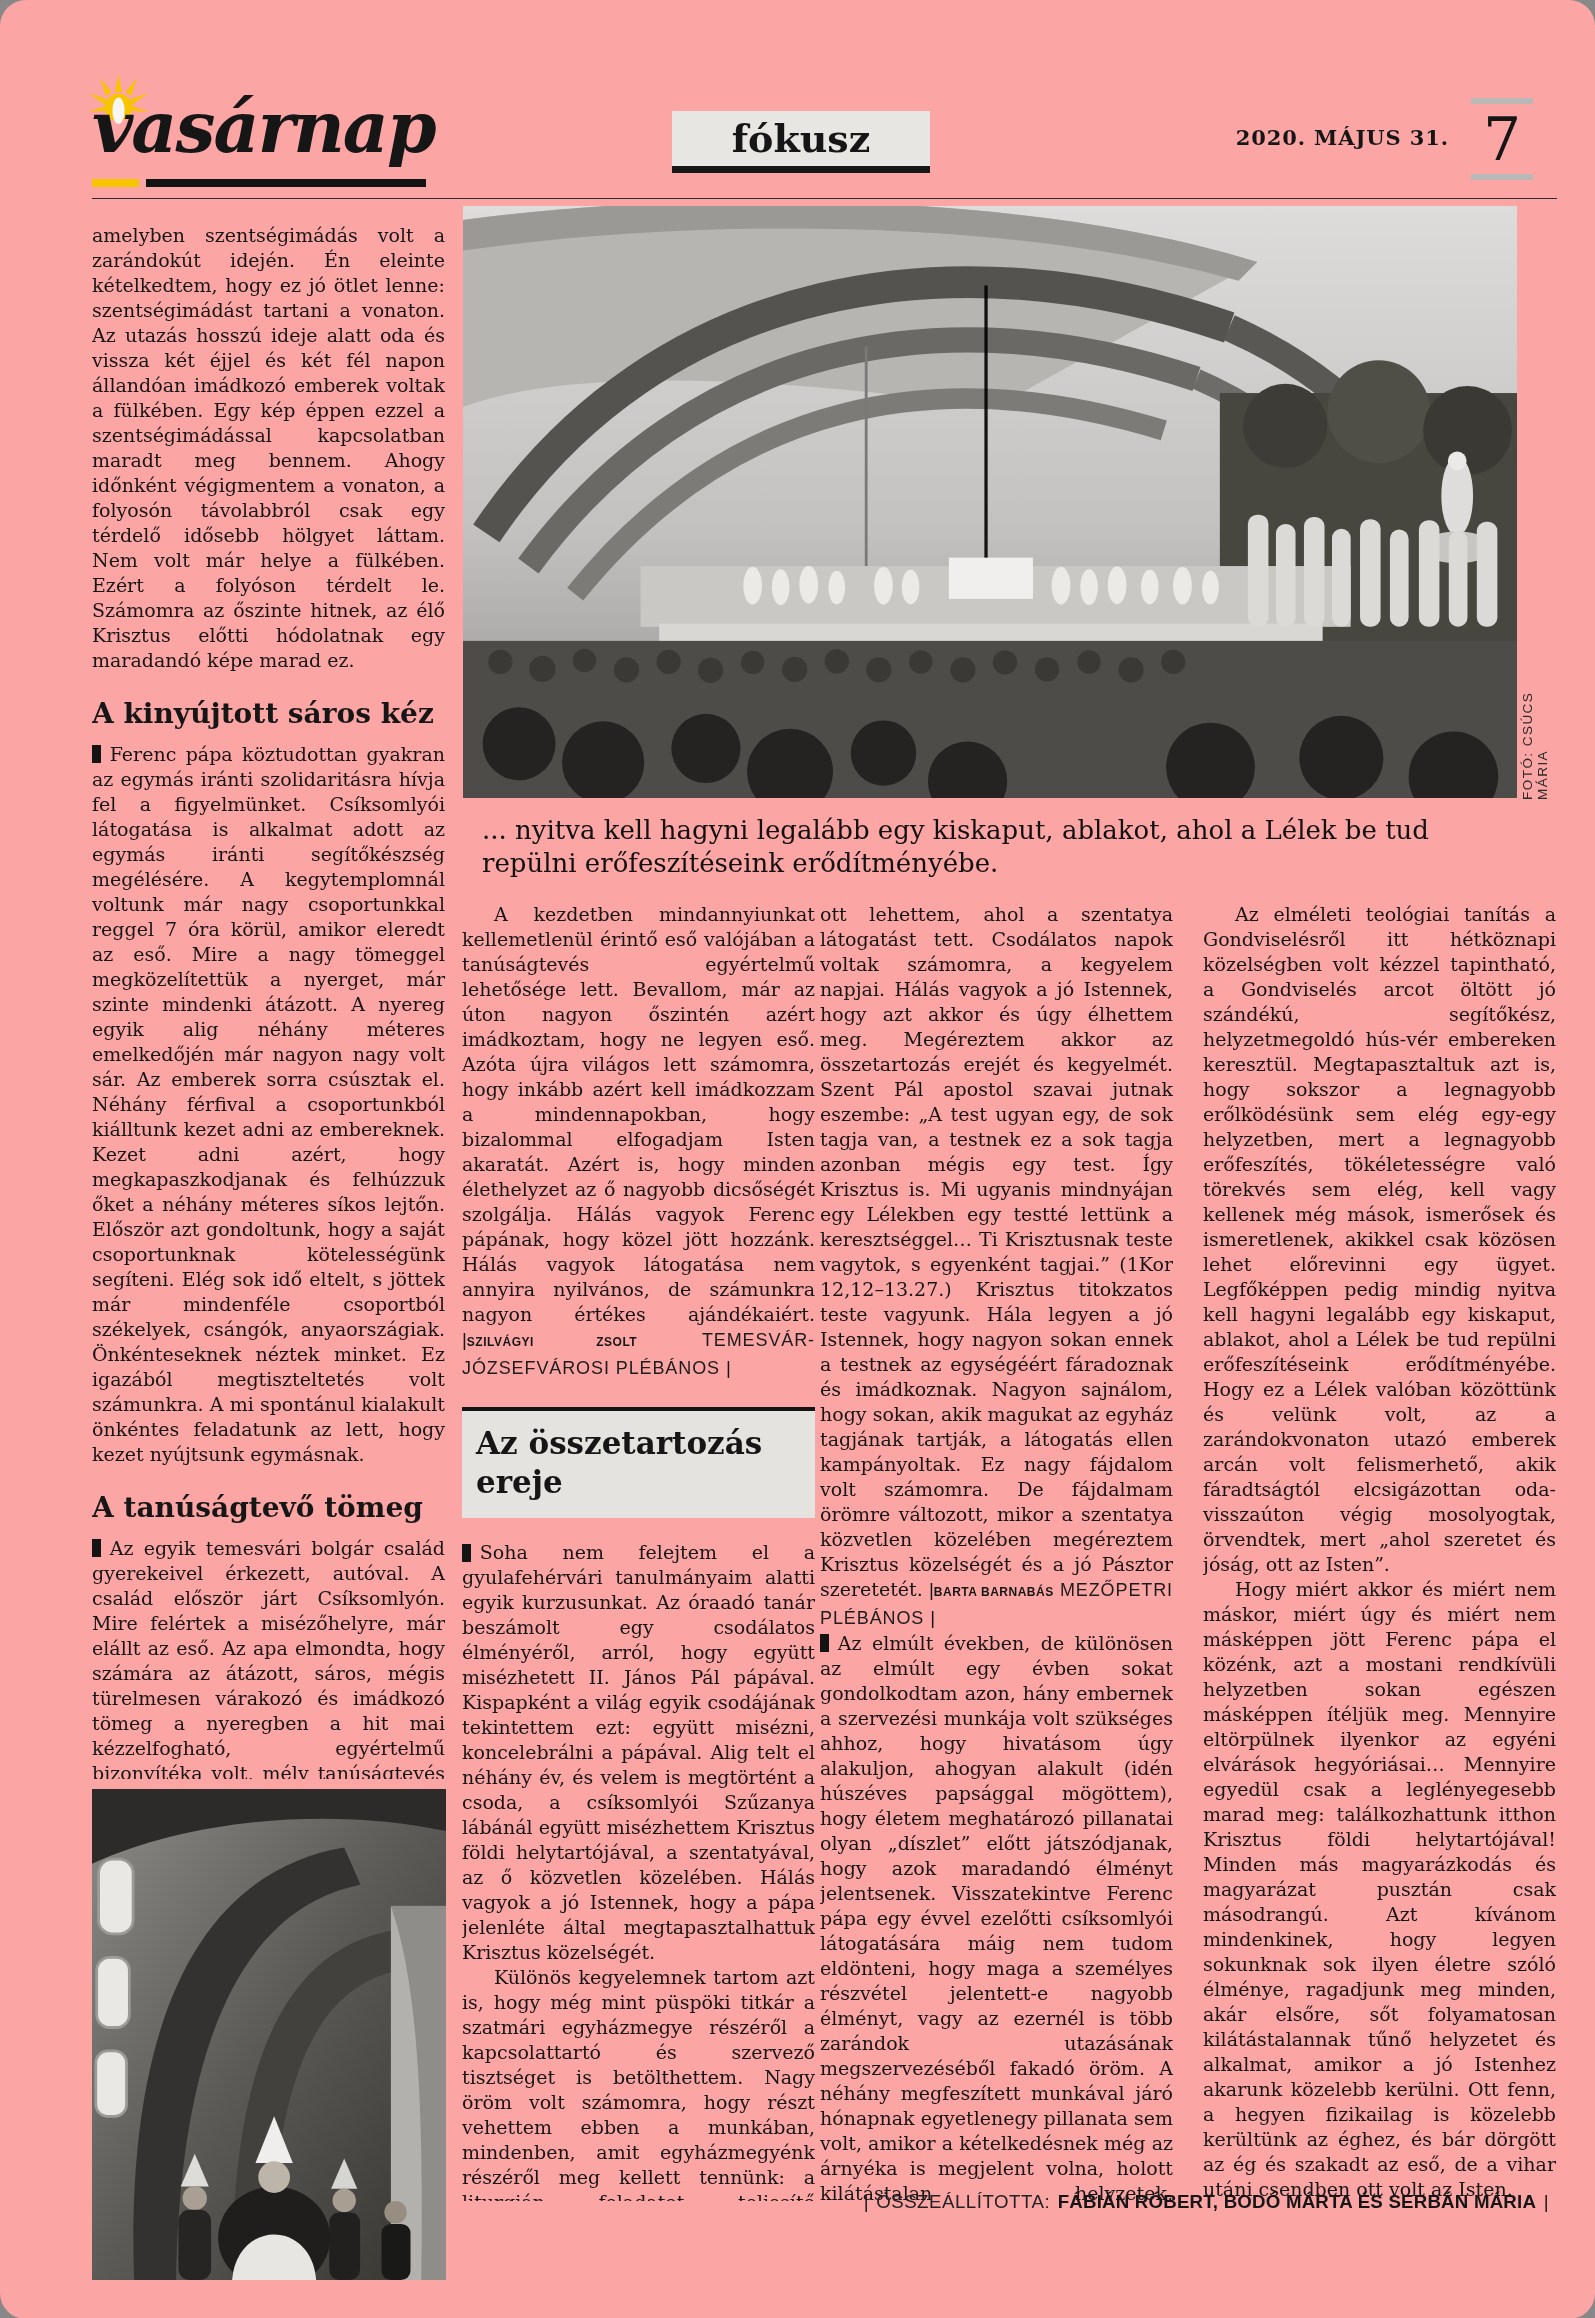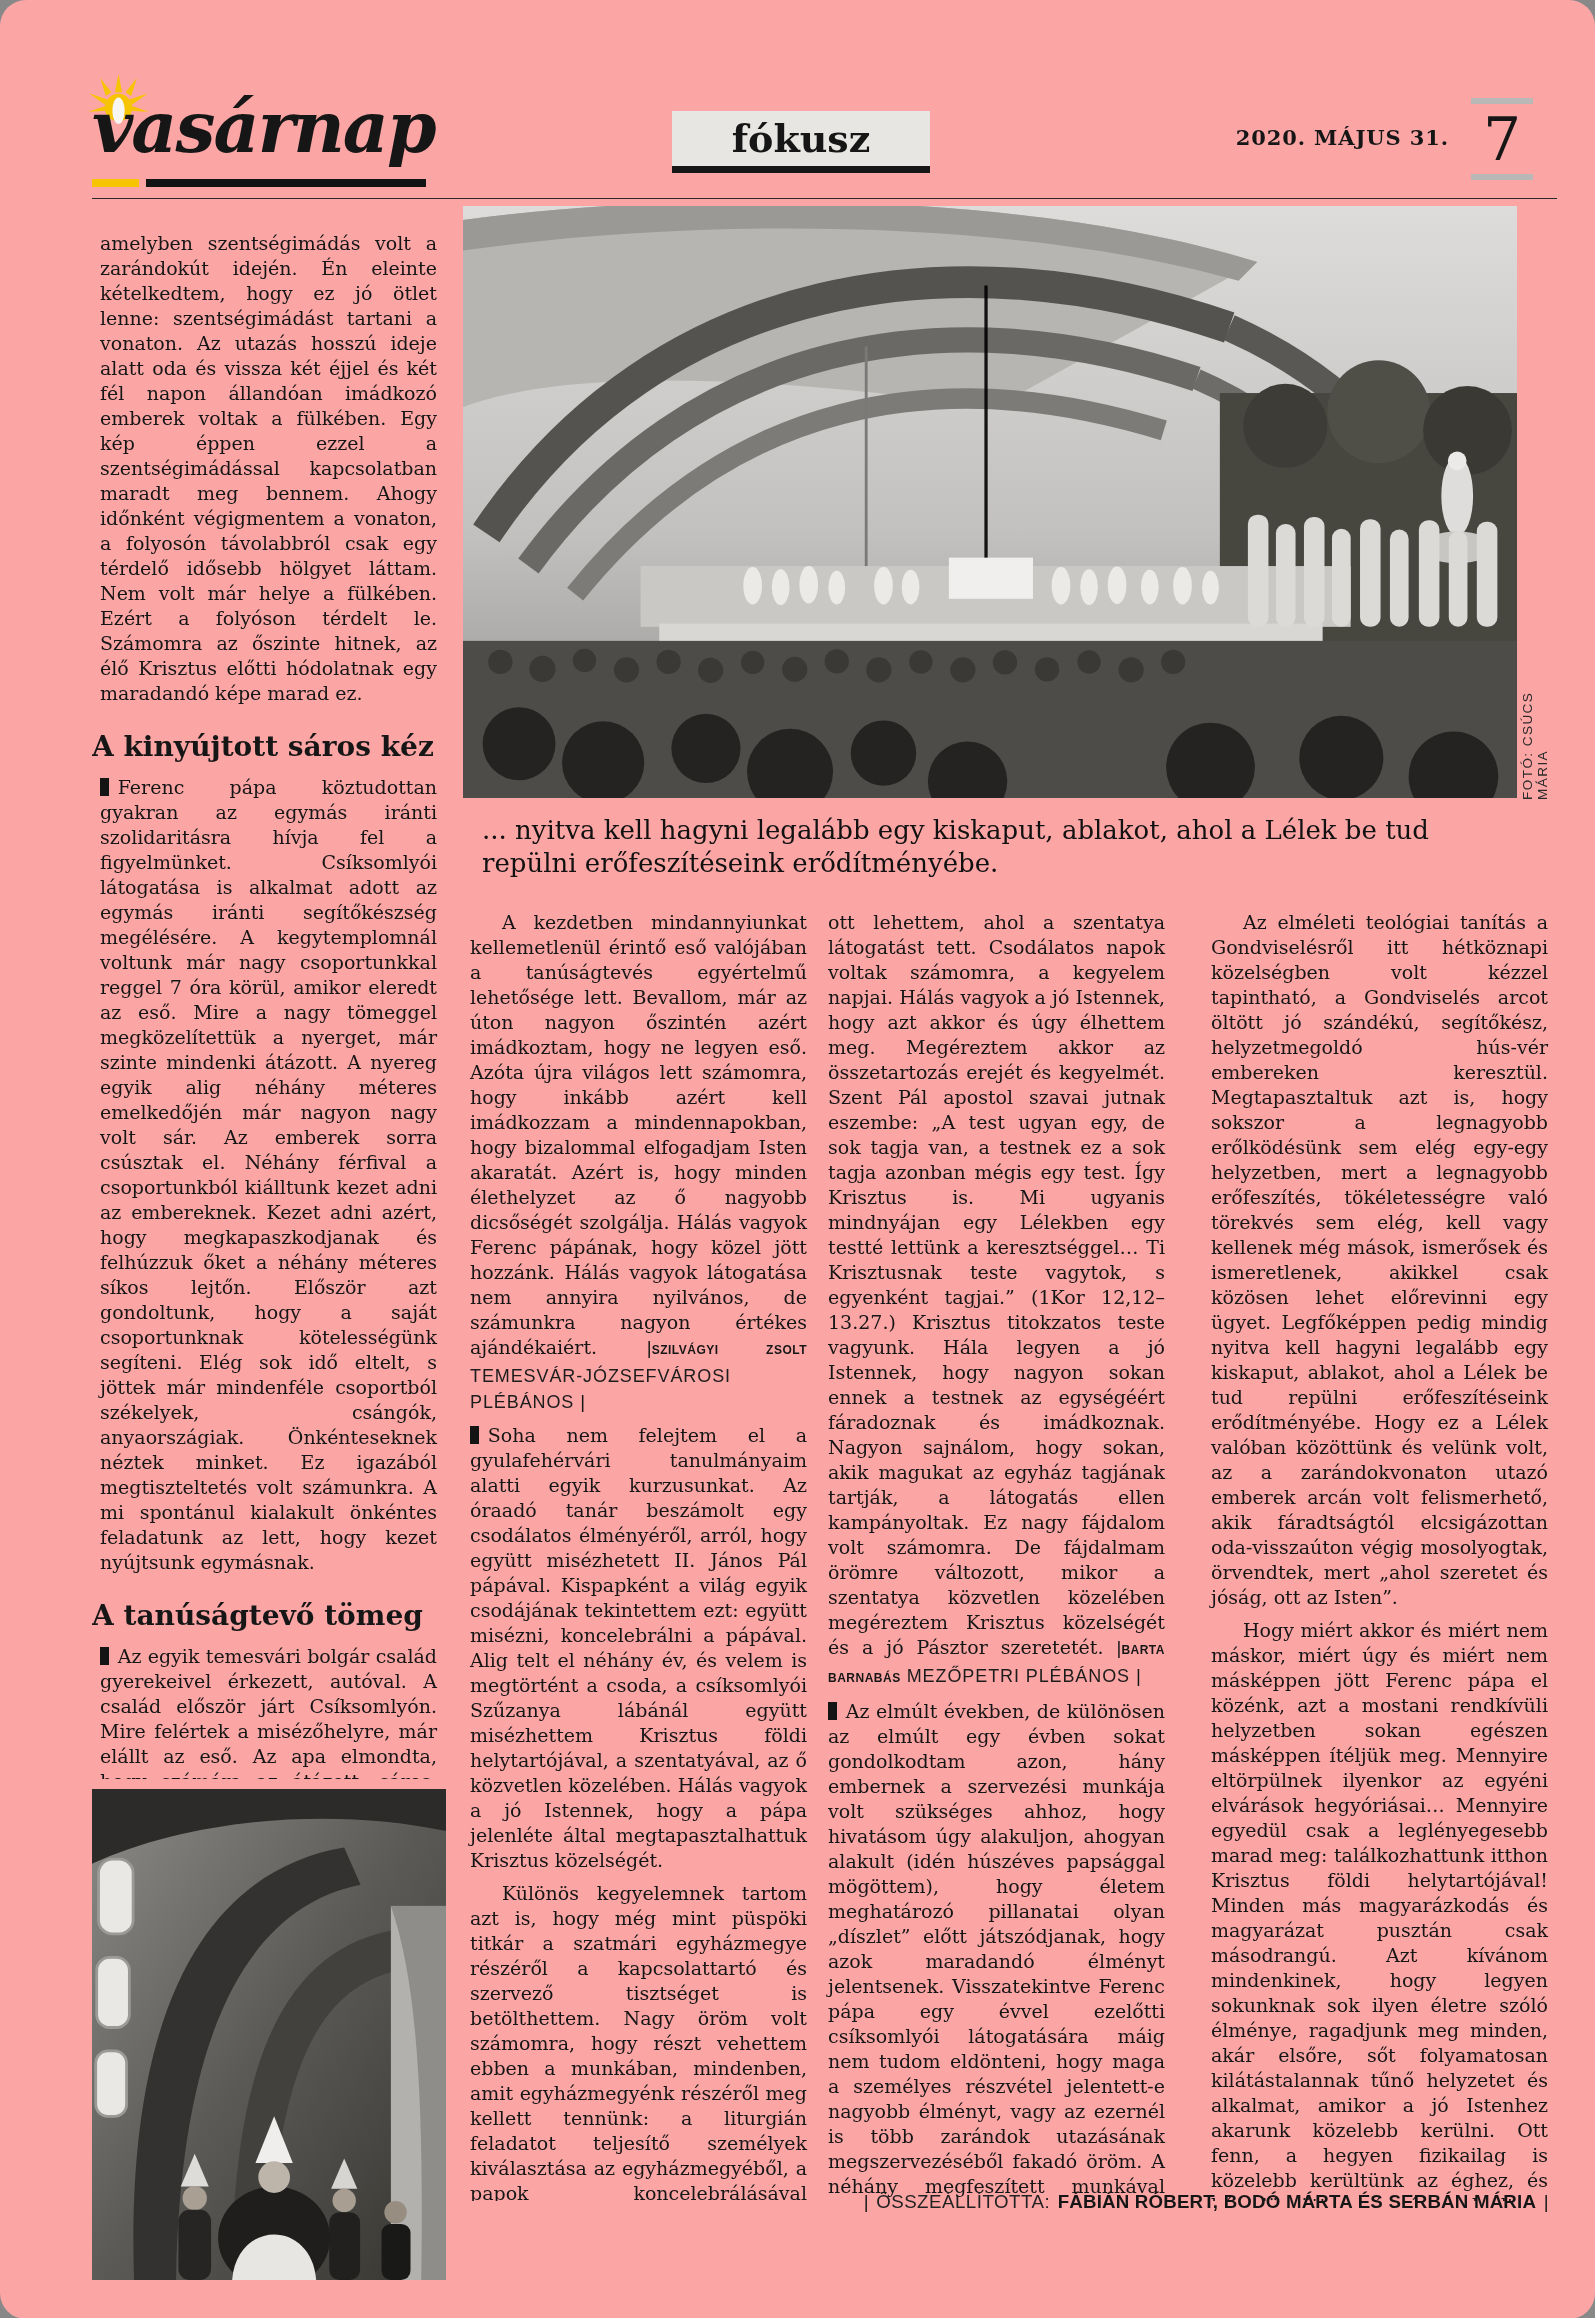--- a/index.html
+++ b/index.html
@@ -29,21 +29,21 @@
   #caption{position:absolute;left:482px;top:814px;width:1035px;
         font-size:26px;line-height:33px;color:#111;}
   #photo2{position:absolute;left:92px;top:1789px;width:354px;height:491px;}
   
   .col{position:absolute;width:353px;text-align:justify;font-size:19px;line-height:25px;
        overflow:hidden;hyphens:auto;}
   #col1{left:92px;top:223px;height:1556px;}
   #col2{left:462px;top:902px;height:1299px;}
   #col3{left:820px;top:902px;height:1299px;}
   #col4{left:1203px;top:902px;height:1299px;}
-  .col p{margin:8px;}
+  .col p{margin:0;}
   .p-indent{text-indent:32px;}
   .marker{display:inline-block;width:9.3px;height:18px;background:#141414;
           margin-right:8.4px;vertical-align:-2.3px;}
   .h-small{font-weight:bold;font-size:28px;line-height:28px;text-align:left;
            margin:27px 0 14px 0;}
   .h-box{background:#e4e3e0;border-top:4.7px solid #151515;margin:26px 0 22.4px 0;
          padding:13px 7px 16px 14px;font-weight:bold;font-size:31px;line-height:39px;
          text-align:left;}
   .byname{font-family:"Liberation Sans",sans-serif;font-weight:bold;font-size:12px;
           letter-spacing:0.5px;}
@@ -202,20 +202,21 @@
     <div class="h-small">A tanúságtevő tömeg</div>
     <p><span class="marker"></span><span>Az egyik temesvári bolgár család gyerekeivel érkezett, autóval. A család először járt Csíksomlyón. Mire felértek a misézőhelyre, már elállt az eső. Az apa elmondta, hogy számára az átázott, sáros, mégis türelmesen várakozó és imádkozó tömeg a nyeregben a hit mai kézzelfogható, egyértelmű bizonyítéka volt, mély tanúságtevés az élő Isten mellett. Számára ezt a bizonyosságot hozta Ferenc pápa látogatása, amit azóta is mélyen őriz lelkében.</span></p>
 
   </div>
 
   <div id="col2" class="col">
     <p class="p-indent"><span>A kezdetben mindannyiunkat kellemetlenül érintő eső valójában a tanúságtevés egyértelmű lehetősége lett. Bevallom, már az úton nagyon őszintén azért imádkoztam, hogy ne legyen eső. Azóta újra világos lett számomra, hogy inkább azért kell imádkozzam a mindennapokban, hogy bizalommal elfogadjam Isten akaratát. Azért is, hogy minden élethelyzet az ő nagyobb dicsőségét szolgálja. Hálás vagyok Ferenc pápának, hogy közel jött hozzánk. Hálás vagyok látogatása nem annyira nyilvános, de számunkra nagyon értékes ajándékaiért.</span>
       <span class="bybar">|</span><span class="byname">SZILVÁGYI ZSOLT</span>
       <span class="byrole">TEMESVÁR-JÓZSEFVÁROSI PLÉBÁNOS</span>
       <span class="bybar">|</span></p>
+    <div class="h-box">Az összetartozás ereje</div>
     <p><span class="marker"></span><span>Soha nem felejtem el a gyulafehérvári tanulmányaim alatti egyik kurzusunkat. Az óraadó tanár beszámolt egy csodálatos élményéről, arról, hogy együtt misézhetett II. János Pál pápával. Kispapként a világ egyik csodájának tekintettem ezt: együtt misézni, koncelebrálni a pápával. Alig telt el néhány év, és velem is megtörtént a csoda, a csíksomlyói Szűzanya lábánál együtt misézhettem Krisztus földi helytartójával, a szentatyával, az ő közvetlen közelében. Hálás vagyok a jó Istennek, hogy a pápa jelenléte által megtapasztalhattuk Krisztus közelségét.</span></p>
     <p class="p-indent">Különös kegyelemnek tartom azt is, hogy még mint püspöki titkár a szatmári egyházmegye részéről a kapcsolattartó és szervező tisztséget is betölthettem. Nagy öröm volt számomra, hogy részt vehettem ebben a munkában, mindenben, amit egyházmegyénk részéről meg kellett tennünk: a liturgián feladatot teljesítő személyek kiválasztása az egyházmegyéből, a papok koncelebrálásával kapcsolatos tennivalók, az egyházmegye történetének rövid megfogalmazása és még sorolhatnám.</p>
 
   </div>
 
   <div id="col3" class="col">
     <p><span>ott lehettem, ahol a szentatya látogatást tett. Csodálatos napok voltak számomra, a kegyelem napjai. Hálás vagyok a jó Istennek, hogy azt akkor és úgy élhettem meg. Megéreztem akkor az összetartozás erejét és kegyelmét. Szent Pál apostol szavai jutnak eszembe: „A test ugyan egy, de sok tagja van, a testnek ez a sok tagja azonban mégis egy test. Így Krisztus is. Mi ugyanis mindnyájan egy Lélekben egy testté lettünk a keresztséggel… Ti Krisztusnak teste vagytok, s egyenként tagjai.” (1Kor 12,12–13.27.) Krisztus titokzatos teste vagyunk. Hála legyen a jó Istennek, hogy nagyon sokan ennek a testnek az egységéért fáradoznak és imádkoznak. Nagyon sajnálom, hogy sokan, akik magukat az egyház tagjának tartják, a látogatás ellen kampányoltak. Ez nagy fájdalom volt számomra. De fájdalmam örömre változott, mikor a szentatya közvetlen közelében megéreztem Krisztus közelségét és a jó Pásztor szeretetét.</span>
       <span class="bybar">|</span><span class="byname">BARTA BARNABÁS</span>
       <span class="byrole">MEZŐPETRI PLÉBÁNOS</span>
       <span class="bybar">|</span></p>

